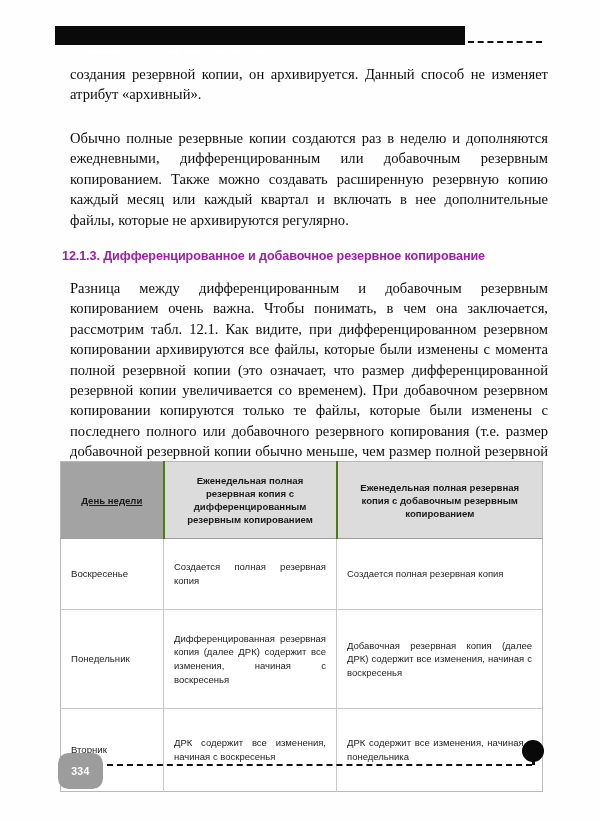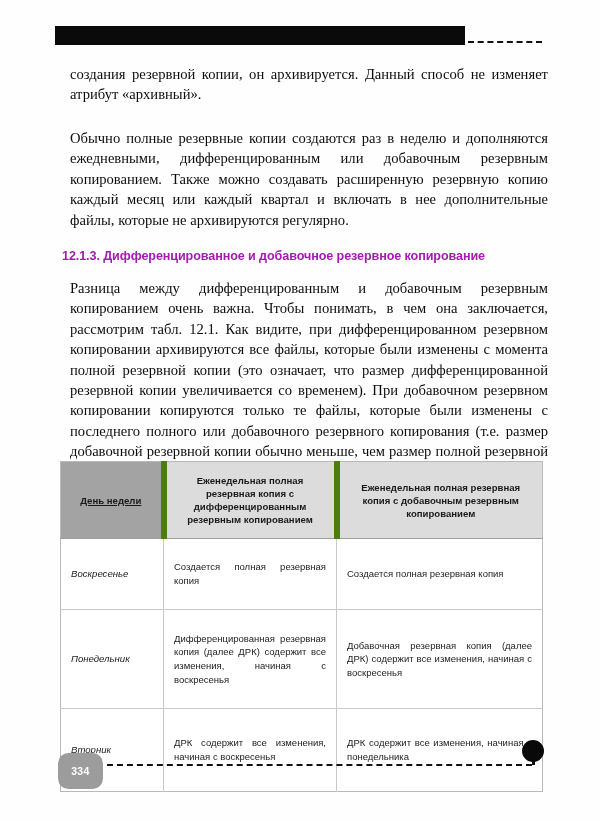--- a/index.html
+++ b/index.html
@@ -120,21 +120,21 @@
 
   table.data-table thead th {
     background: #dcdcdc;
     color: #1a1a1a;
     font-size: 9.6px;
     font-weight: 700;
     line-height: 13px;
     text-align: center;
     vertical-align: middle;
     padding: 12px 8px;
-    border-right: 6px solid #4d7c0f;
+    border-right: 2px solid #4d7c0f;
     border-bottom: 1px solid #9e9e9e;
   }
   table.data-table thead th:last-child { border-right: none; }
   table.data-table thead th.th-day {
     background: #a3a3a3;
     text-decoration: underline;
   }
 
   table.data-table tbody td {
     background: #ffffff;
@@ -147,21 +147,20 @@
     border-bottom: 1px solid #c8c8c8;
     text-align: justify;
     text-justify: inter-word;
   }
   table.data-table tbody td:last-child { border-right: none; }
   table.data-table tbody tr:last-child td { border-bottom: none; }
   table.data-table tbody td.cell-day {
     text-align: left;
     font-size: 9.6px;
     white-space: nowrap;
-    font-style: italic;
   }
   table.data-table tbody td.cell-nowrapjust {
     text-align: left;
   }
   tr.row-sun td { height: 44px; }
   tr.row-mon td { height: 72px; }
   tr.row-tue td { height: 56px; }
 
   
   .folio {

